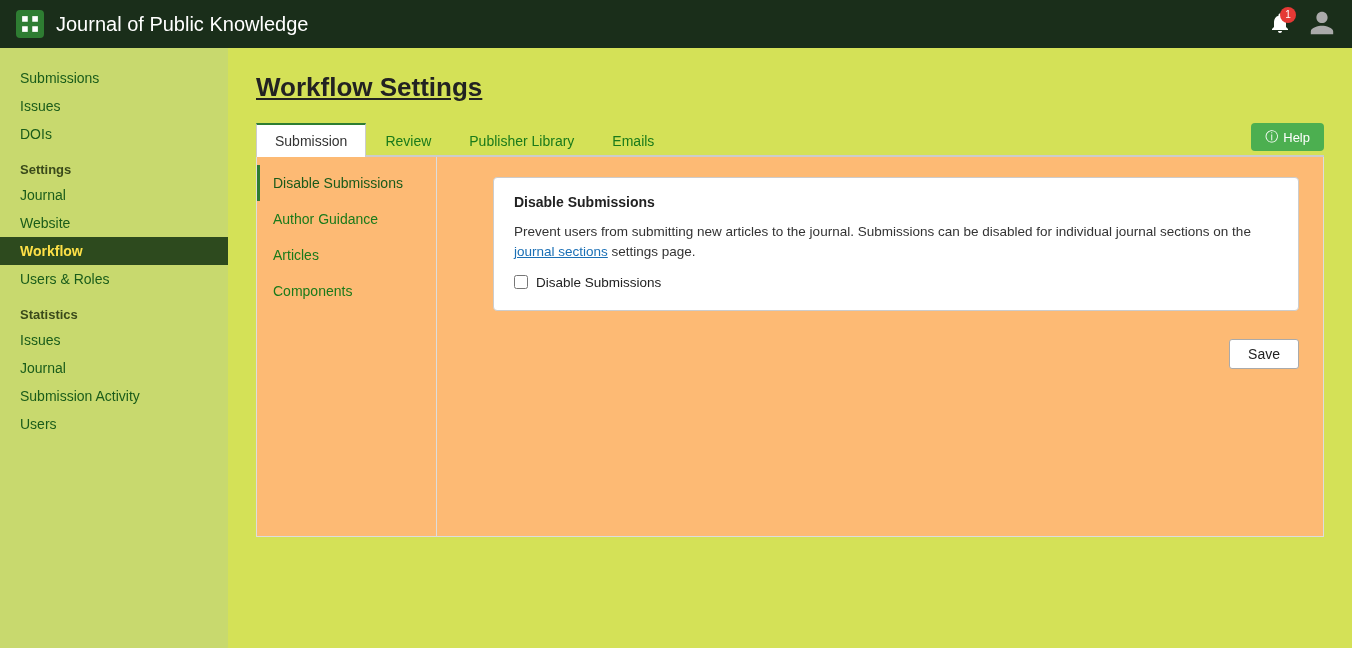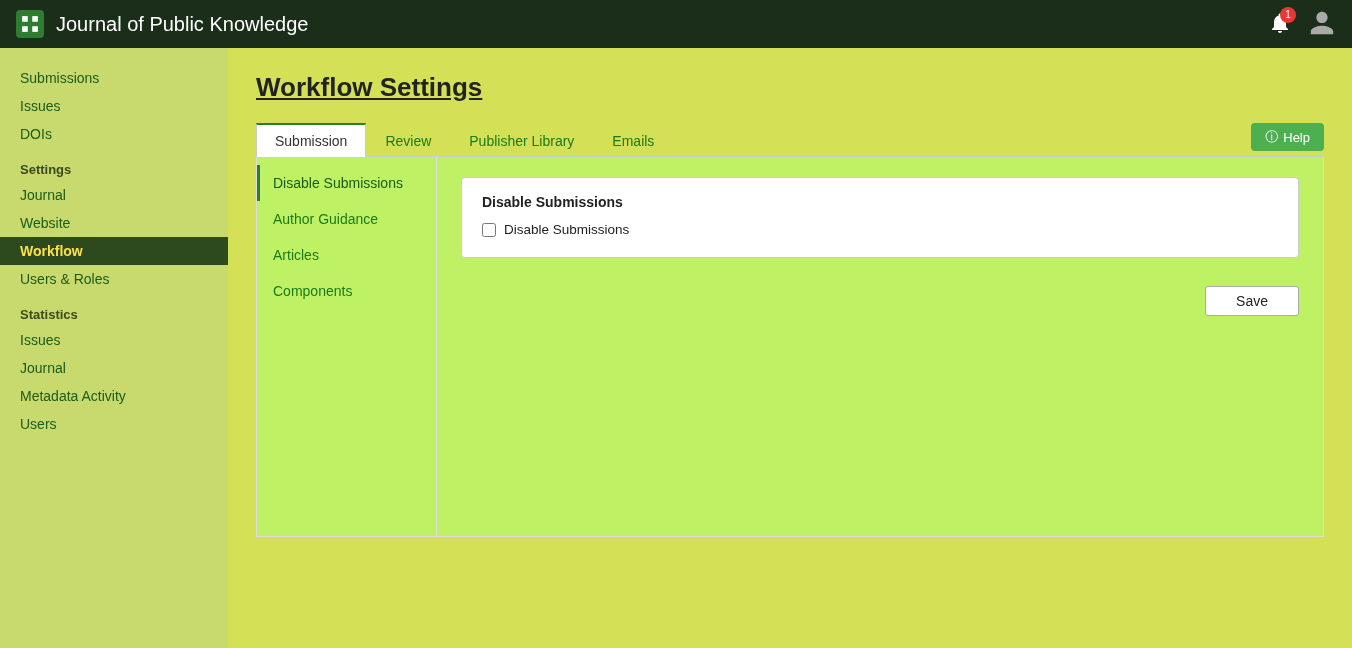--- a/index.html
+++ b/index.html
@@ -97,25 +97,26 @@
       border: none;
       padding: 5px 14px;
       border-radius: 4px;
       cursor: pointer;
       font-size: 13px;
       display: flex; align-items: center; gap: 5px;
     }
 
     
     .content-panel {
-      background: #bef264;
+      background: #fdba74;
       border: 1px solid #ddd;
       border-top: none;
       display: flex;
       min-height: 380px;
+      gap: 32px;
     }
 
     
     .side-nav {
       width: 180px;
       border-right: 1px solid #ddd;
       padding-top: 8px;
       flex-shrink: 0;
     }
     .side-nav-item {
@@ -157,21 +158,21 @@
     .fieldset-desc a { color: #1a6fb5; text-decoration: underline; }
 
     .checkbox-row { display: flex; align-items: center; gap: 8px; margin-top: 8px; }
     .checkbox-row input[type="checkbox"] { width: 14px; height: 14px; }
     .checkbox-label { font-size: 13.5px; color: #222; }
 
     .save-row { display: flex; justify-content: flex-end; padding: 12px 0 4px; }
     .save-btn {
       background: #fff;
       border: 1px solid #aaa;
-      padding: 6px 30px;
+      padding: 6px 18px;
       font-size: 14px;
       cursor: pointer;
       border-radius: 3px;
       color: #222;
     }
   </style>
 </head>
 <body>
 
 <nav class="topnav">
@@ -210,21 +211,21 @@
 
     <div class="sidebar-section-label">Settings</div>
     <div class="sidebar-item">Journal</div>
     <div class="sidebar-item">Website</div>
     <div class="sidebar-item active">Workflow</div>
     <div class="sidebar-item">Users &amp; Roles</div>
 
     <div class="sidebar-section-label">Statistics</div>
     <div class="sidebar-item">Issues</div>
     <div class="sidebar-item">Journal</div>
-    <div class="sidebar-item">Metadata Activity</div>
+    <div class="sidebar-item">Submission Activity</div>
     <div class="sidebar-item">Users</div>
   </aside>
 
   <main class="main">
     <h1 class="page-title">Workflow Settings</h1>
 
     <div class="tabs">
       <div class="tab active">Submission</div>
       <div class="tab">Review</div>
       <div class="tab">Publisher Library</div>
@@ -240,20 +241,23 @@
       <nav class="side-nav">
         <div class="side-nav-item active">Disable Submissions</div>
         <div class="side-nav-item">Author Guidance</div>
         <div class="side-nav-item">Articles</div>
         <div class="side-nav-item">Components</div>
       </nav>
 
       <div class="section-content">
         <div class="fieldset-box">
           <div class="fieldset-legend">Disable Submissions</div>
+          <p class="fieldset-desc">
+            <span>Prevent users from submitting new articles to the journal. Submissions can be disabled for individual journal sections on the </span><a href="#">journal sections</a><span> settings page.</span>
+          </p>
           <div class="checkbox-row">
             <input type="checkbox" id="disable-sub-checkbox" style="">
             <label class="checkbox-label" for="disable-sub-checkbox">Disable Submissions</label>
           </div>
         </div>
 
         <div class="save-row">
           <button class="save-btn">Save</button>
         </div>
       </div>

